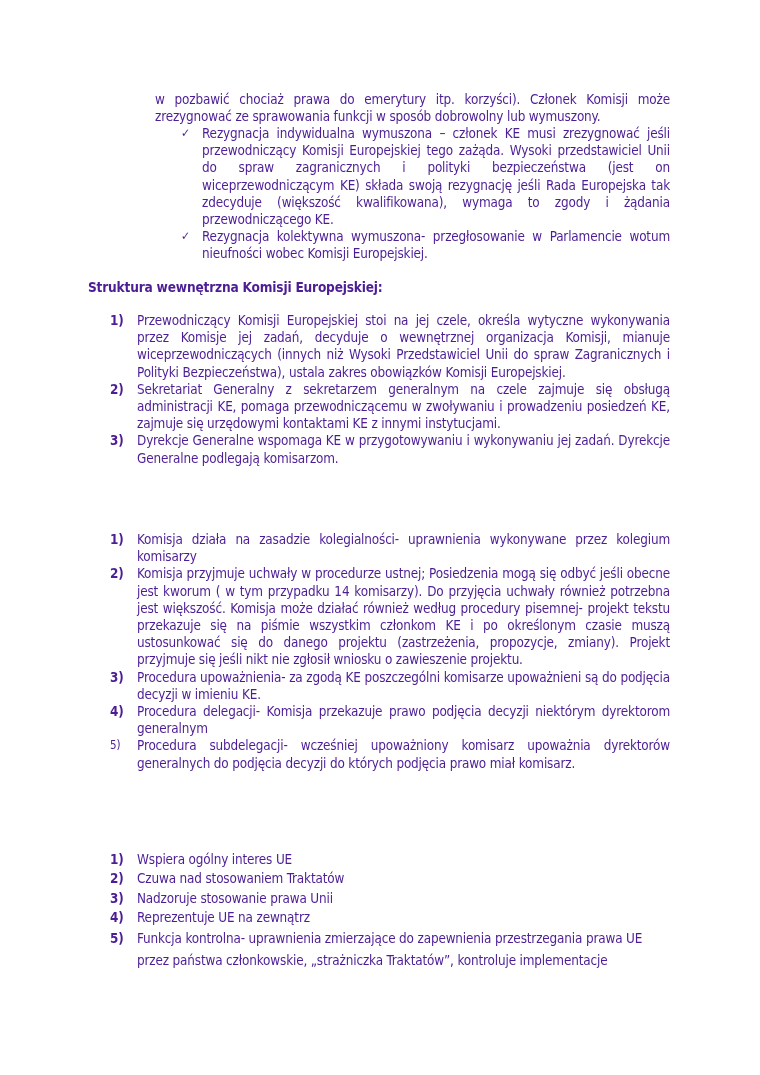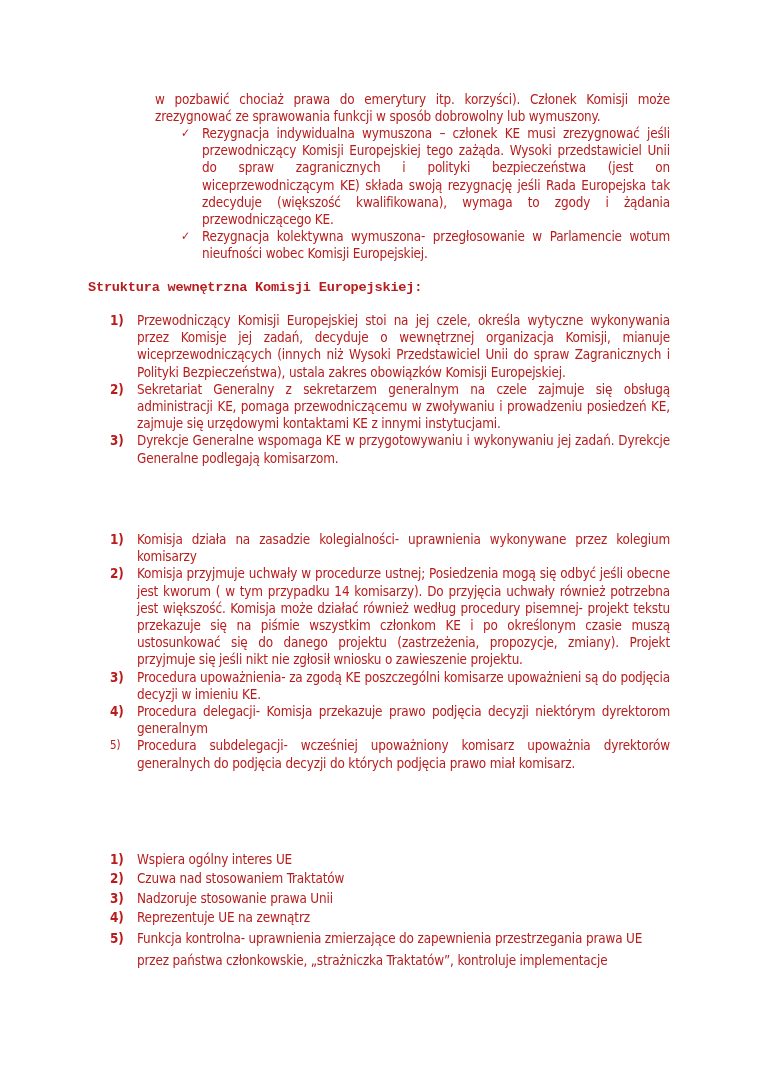--- a/index.html
+++ b/index.html
@@ -1,30 +1,30 @@
 <!DOCTYPE html>
 <html><head>
   <meta charset="utf-8">
   <style>
     html, body { margin: 0; padding: 0; background: #ffffff; }
     body { width: 760px; height: 1075px; position: relative; overflow: hidden; }
     .page {
       position: absolute; left: 0; top: 0; width: 704px; height: 1075px;
       font-family: "DejaVu Sans Condensed", "DejaVu Sans", sans-serif;
-      font-size: 13.4px; line-height: 17.2px; color: #b91c1c;
+      font-size: 13.4px; line-height: 17.2px; color: #4c1d95;
       letter-spacing: -0.15px;
     }
     .j { text-align: justify; }
     .intro { position: absolute; left: 155px; width: 515px; top: 91px; }
     .checks { position: absolute; left: 178px; width: 492px; top: 125px; margin: 0; padding: 0; list-style: none; }
     .checks li { position: relative; padding-left: 24px; }
     .checks li .mark { position: absolute; left: 3px; top: 0; font-size: 12px; }
     h2 {
       position: absolute; left: 88px; margin: 0; font-size: 13.6px; font-weight: bold;
-      line-height: 17px; letter-spacing: -0.2px; font-family: Liberation Mono, monospace;
+      line-height: 17px; letter-spacing: -0.2px;
     }
     ol { position: absolute; left: 110px; width: 560px; margin: 0; padding: 0; list-style: none; }
     ol li { position: relative; padding-left: 27px; text-align: justify; }
     ol li .num { position: absolute; left: 0; top: 0; font-weight: bold; }
     ol li .num.small { font-weight: normal; font-size: 11.5px; }
     b { font-weight: normal; }
     ol.loose li { line-height: 19.4px; text-align: left; }
   </style>
 </head>
 <body>

